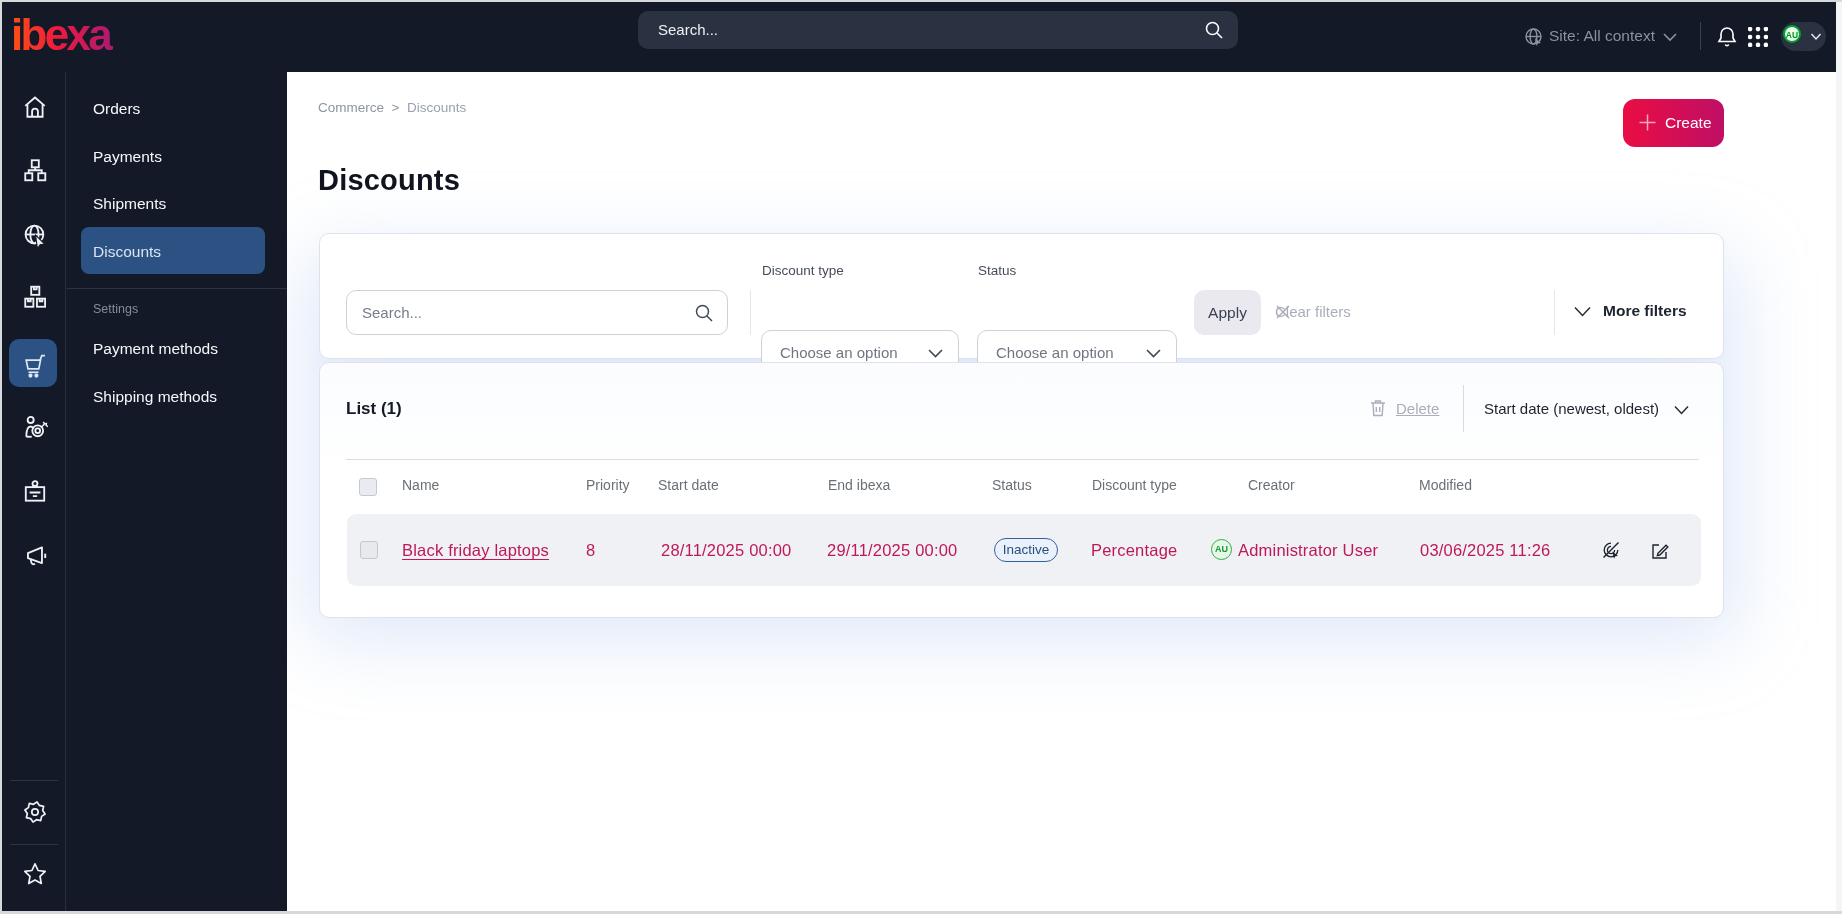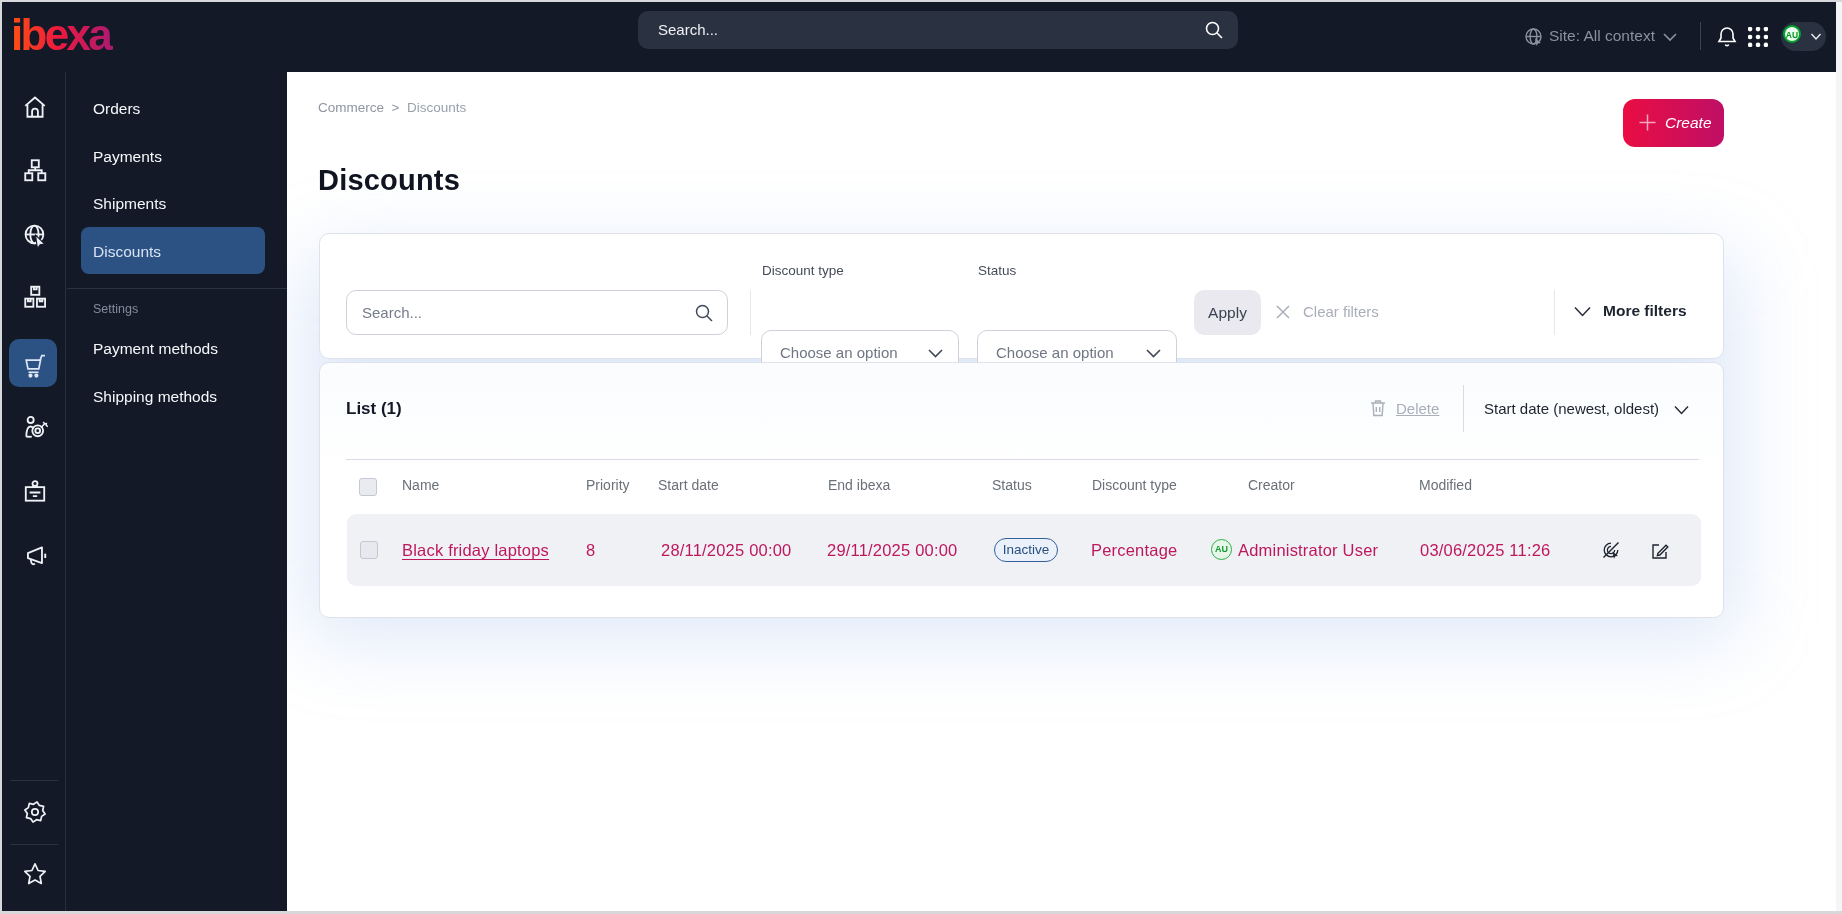--- a/index.html
+++ b/index.html
@@ -35,21 +35,21 @@
   #sm-active { left:15px; top:155px; width:184px; height:47px; background:#2b5283; border-radius:8px; }
   #sm-div { left:1px; top:216px; width:221px; height:1px; background:#2b3240; }
   #sm-settings { left:27px; top:230px; color:#848c9b; font-size:12.5px; }
 
   
   #main { left:285px; top:70px; width:1549px; height:841px; background:#fff; overflow:hidden; }
   #crumb { left:31px; top:28px; font-size:13.5px; color:#8f95a1; }
   #crumb b { font-weight:normal; color:#9aa1ac; }
   #btn-create { left:1336px; top:27px; width:101px; height:48px; border-radius:12px;
      background:linear-gradient(90deg,#ea0d43 0%, #bf0f65 100%);
-     color:#fff; font-size:15.5px;font-style:italic; }
+     color:#fff; font-size:15.5px; }
   #btn-create .plus { position:absolute; left:16px; top:15px; opacity:.85; }
   #btn-create .lbl { position:absolute; left:42px; top:15px; }
   #h1 { left:31px; top:92px; font-size:29px; font-weight:bold; color:#10141f; letter-spacing:.2px; }
 
   .card { position:absolute; background:#fff; border:1px solid #dfe2ea; border-radius:10px; }
   #glow { left:16px; top:178px; width:1437px; height:392px; border-radius:30px; background:rgba(125,162,232,.24); filter:blur(38px); }
   #fcard { left:32px; top:161px; width:1405px; height:126px; }
   #lcard { left:32px; top:290px; width:1405px; height:256px; background:linear-gradient(180deg,#fafcfe,#ffffff 110px);padding-left:14px; }
 
   
@@ -246,21 +246,21 @@
           <span>Choose an option</span>
       <svg width="17" height="12" viewBox="0 0 17 12" fill="none" stroke="#41485a" stroke-width="1.6">
             <path d="M2 3 L8.5 9.5 L15 3"></path>
           </svg>
     </div>
     <div class="abs" id="btn-apply">Apply</div>
     <div class="abs" id="clear">
       <svg style="position:absolute;left:0;top:1px" width="16" height="16" viewBox="0 0 16 16" fill="none" stroke="#a9aeb8" stroke-width="1.5">
             <path d="M2 2 L14 14 M14 2 L2 14"></path>
           </svg>
-      <span style="margin-left:28px">Clear filters</span>
+      <span style="">Clear filters</span>
     </div>
     <div class="fdiv" style="left:1234px"></div>
     <svg class="abs" style="left:1253px;top:71px" width="19" height="13" viewBox="0 0 19 13" fill="none" stroke="#262c38" stroke-width="1.5">
           <path d="M2 2.5 L9.5 10.5 L17 2.5"></path>
         </svg>
     <div class="abs" id="morefilters">More filters</div>
   </div>
 
   <div class="card" id="lcard">
     <div id="listhdr">List (1)</div>

